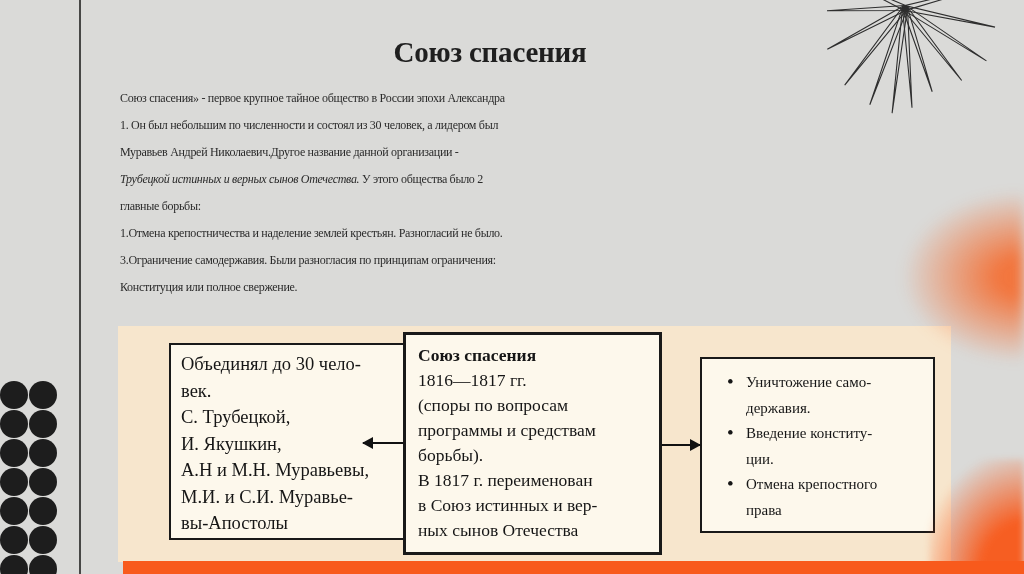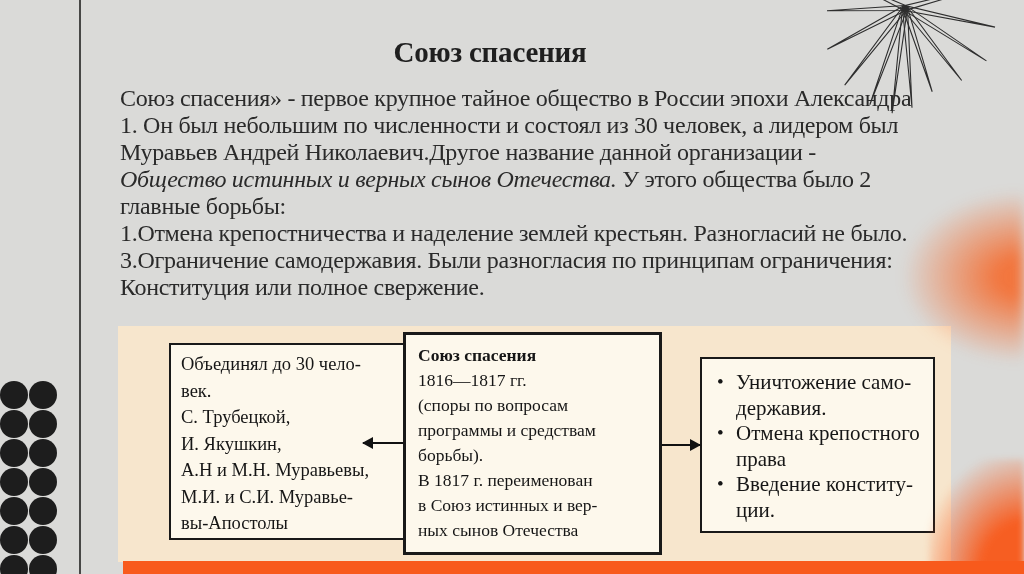--- a/index.html
+++ b/index.html
@@ -9,40 +9,40 @@
     font-family:Liberation Serif, serif;color:var(--text,#282828);
   }
   .pre{white-space:pre-line;}
   
   .vline{position:absolute;left:79px;top:0;width:2px;height:574px;background:#48484­6;background:#474745;}
   
   .title{position:absolute;top:36px;left:90px;width:800px;text-align:center;
          font-size:29px;font-weight:bold;color:#1f1f1f;letter-spacing:-.2px;}
   
   .body-text{position:absolute;top:85px;left:120px;width:805px;
-             font-size:24px;line-height:27px;letter-spacing:-.3px;color:#2a2a2a;}
+             font-size:12px;line-height:27px;letter-spacing:-.3px;color:#2a2a2a;}
   .italic{font-style:italic;}
   
   .star{position:absolute;left:815px;top:0;}
   
   .dots{position:absolute;left:0;top:381px;display:grid;
         grid-template-columns:repeat(2,29px);grid-auto-rows:29px;}
   .dot{width:28px;height:28px;border-radius:50%;background:#1d1d1d;}
   
   .panel{position:absolute;left:118px;top:326px;width:833px;height:236px;
          background:var(--panel,#f7e6cd);}
   .dbox{position:absolute;box-sizing:border-box;background:var(--paper,#fdf8ec);
         border:2px solid #191919;color:#161616;}
   .box-left{left:7px;top:17px;width:240px;height:197px;
             padding:6px 10px;font-size:18.5px;line-height:26.5px;margin-left:44px;}
   .box-center{left:285px;top:6px;width:259px;height:223px;border-width:3px;
               padding:8px 12px;font-size:17.5px;line-height:25px;}
   .box-center .cb-title{font-weight:bold;}
   .box-right{left:582px;top:31px;width:235px;height:176px;
-             padding:11px 8px 8px 6px;font-size:21px;line-height:25.5px;}
+             padding:11px 8px 8px 16px;font-size:15px;line-height:25.5px;}
   .box-right ul{margin:0;padding:0;list-style:none;}
   .box-right li{position:relative;padding-left:28px;white-space:pre-line;}
   .box-right li::before{content:"\2022";position:absolute;left:9px;top:-1px;font-size:19px;}
   
   .arrow{position:absolute;height:2px;background:#111;}
   .arrow-left{left:245px;top:116px;width:40px;}
   .arrow-left::before{content:"";position:absolute;left:-1px;top:-5px;
       border-top:6px solid transparent;border-bottom:6px solid transparent;
       border-right:11px solid #111;}
   .arrow-right{left:544px;top:118px;width:38px;}
@@ -82,21 +82,21 @@
       <polygon points="91.1,5.7 35.6,-17.4 88.9,10.3"></polygon>
     </g>
   </svg>
 
   <div class="title">Союз спасения</div>
 
   <div class="body-text">
     <div class="pre">Союз спасения» - первое крупное тайное общество в России эпохи Александра
 1. Он был небольшим по численности и состоял из 30 человек, а лидером был
 Муравьев Андрей Николаевич.Другое название данной организации -</div>
-    <div><span class="italic">Общество истинных и верных сынов Отечества.</span><span>  У этого общества было 2</span></div>
+    <div><span class="italic">Трубецкой истинных и верных сынов Отечества.</span><span>  У этого общества было 2</span></div>
     <div>главные борьбы:</div>
     <div class="pre">1.Отмена крепостничества и наделение землей крестьян. Разногласий не было.
 3.Ограничение самодержавия. Были разногласия по принципам ограничения:
 Конституция или полное свержение.</div>
   </div>
 
   <div class="panel">
 
     <div class="dbox box-left pre">Объединял до 30 чело-
 век.
@@ -114,24 +114,24 @@
 борьбы).
 В 1817 г. переименован
 в Союз истинных и вер-
 ных сынов Отечества</div>
     </div>
 
     <div class="dbox box-right">
       <ul>
         <li>Уничтожение само-
 державия.</li>
+        <li>Введение конститу-
+ции.</li>
         <li>Отмена крепостного
 права</li>
-        <li>Введение конститу-
-ции.</li>
       </ul>
     </div>
 
     <div class="arrow arrow-left"></div>
     <div class="arrow arrow-right"></div>
   </div>
 
   <div class="glow-mid"></div>
   <div class="glow-corner"></div>
   <div class="bar"></div>

